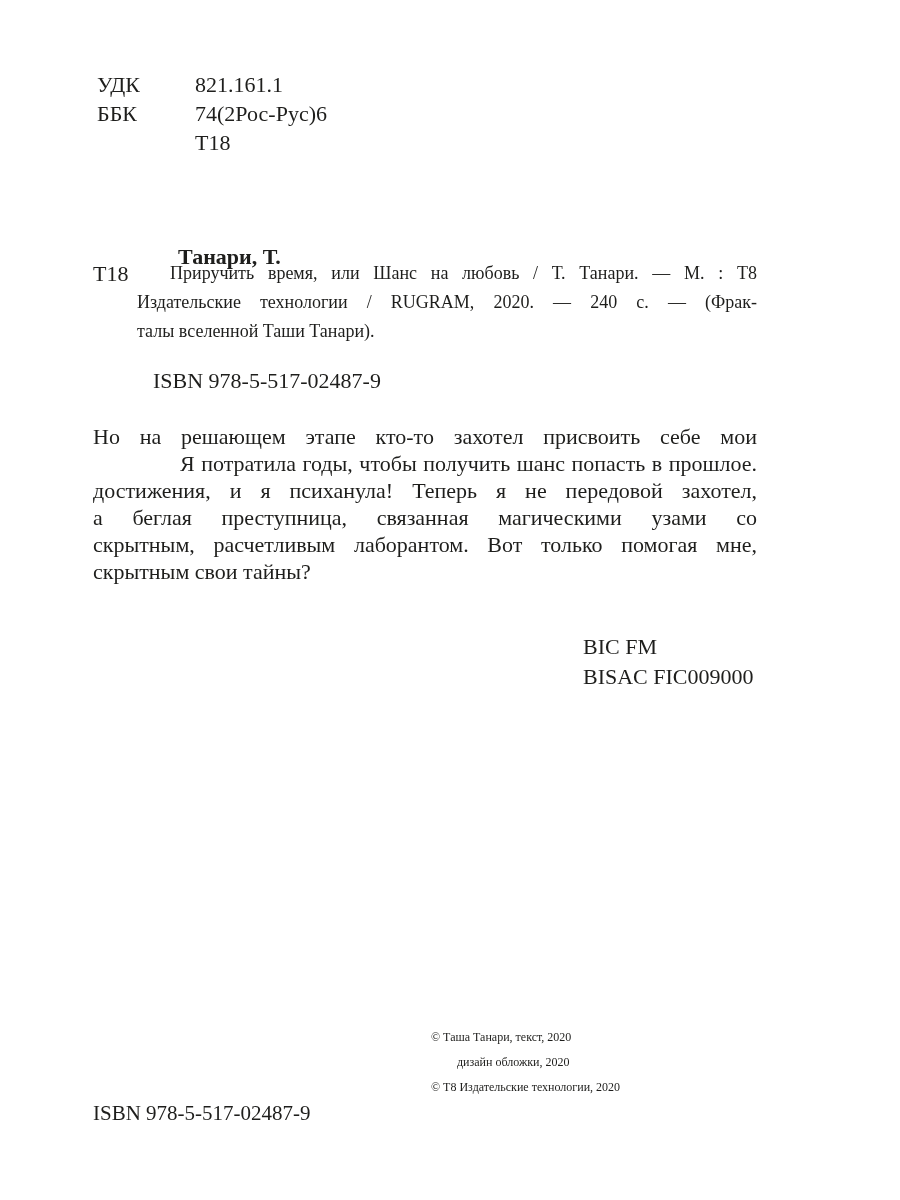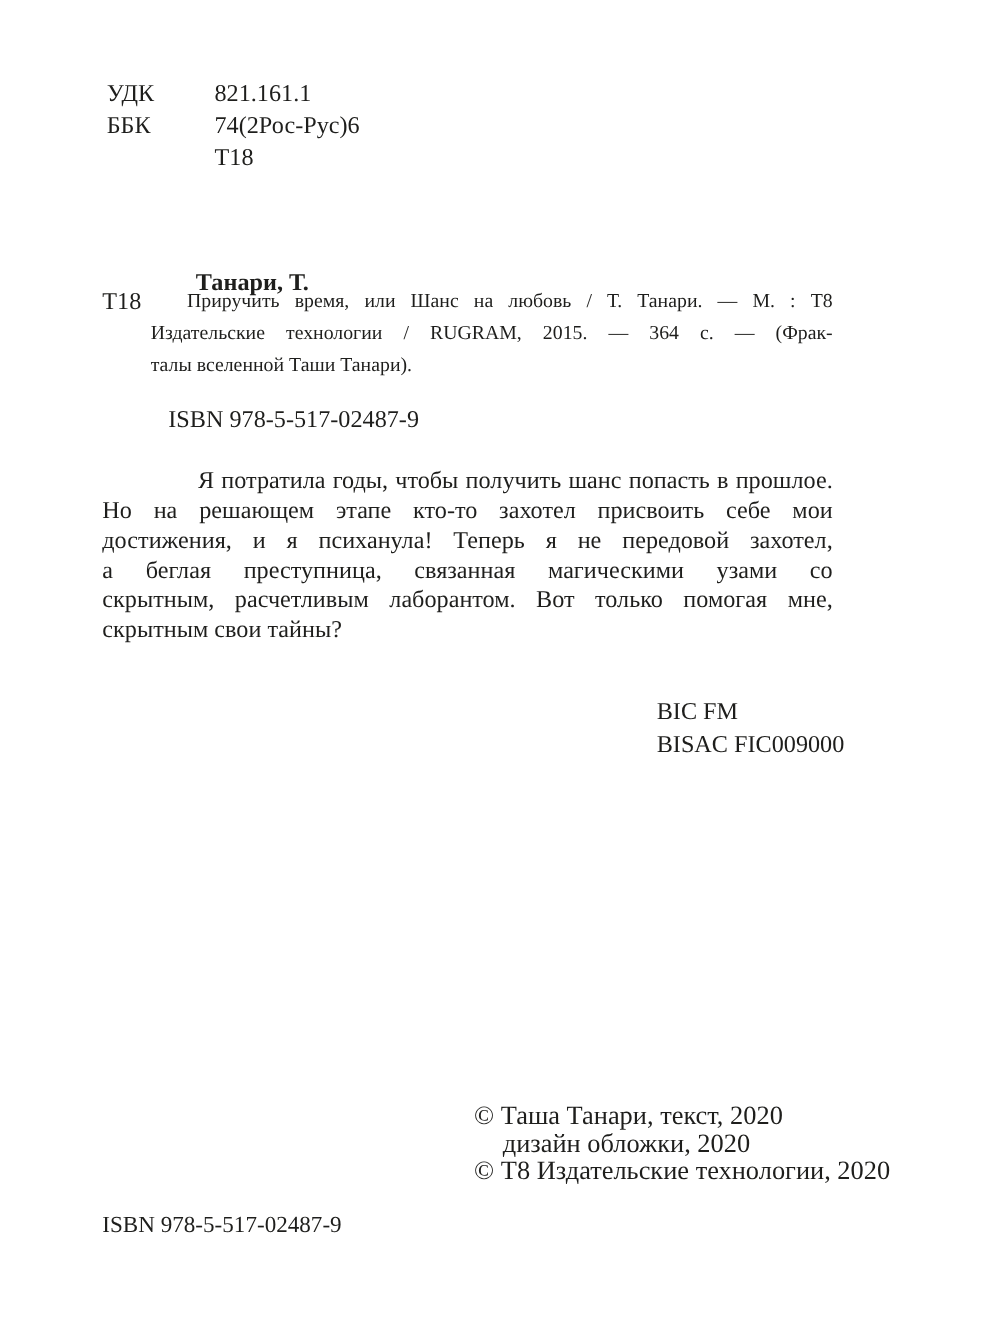--- a/index.html
+++ b/index.html
@@ -82,29 +82,28 @@
   .first-indent-ann { text-indent: 87px; }
 
   
   .codes-block {
     position: absolute;
     left: 583px;
     top: 632px;
     font-size: 22px;
     line-height: 30px;
     white-space: nowrap;
-    margin-left: 14px;
   }
 
   
   .copyright-block {
     position: absolute;
     left: 431px;
-    top: 1003px;
-    font-size: 24px;
+    top: 1025px;
+    font-size: 12px;
     line-height: 25px;
     white-space: nowrap;
   }
   .copyright-block .ind { padding-left: 26px; }
 
   
   .isbn-bottom {
     position: absolute;
     left: 93px;
     top: 1101px;
@@ -130,29 +129,29 @@
     <div class="class-row">
       <span class="lbl"></span>
       <span class="val">Т18</span>
     </div>
   </section>
 
   <div class="catalog-author">Танари, Т.</div>
   <div class="catalog-code">Т18</div>
   <div class="catalog-desc">
     <div class="jline first-indent-desc">Приручить время, или Шанс на любовь / Т. Танари. — М. : Т8</div>
-    <div class="jline">Издательские технологии / RUGRAM, 2015. — 364 с. — (Фрак-</div>
+    <div class="jline">Издательские технологии / RUGRAM, 2020. — 240 с. — (Фрак-</div>
     <div>талы вселенной Таши Танари).</div>
   </div>
 
   <div class="isbn-top">ISBN 978-5-517-02487-9</div>
 
   <div class="annotation">
+    <div class="jline">Но на решающем этапе кто-то захотел присвоить себе мои</div>
     <div class="jline first-indent-ann">Я потратила годы, чтобы получить шанс попасть в прошлое.</div>
-    <div class="jline">Но на решающем этапе кто-то захотел присвоить себе мои</div>
     <div class="jline">достижения, и я психанула! Теперь я не передовой захотел,</div>
     <div class="jline">а беглая преступница, связанная магическими узами со</div>
     <div class="jline">скрытным, расчетливым лаборантом. Вот только помогая мне,</div>
     <div>скрытным свои тайны?</div>
   </div>
 
   <div class="codes-block">
     <div>BIC FM</div>
     <div>BISAC FIC009000</div>
   </div>

